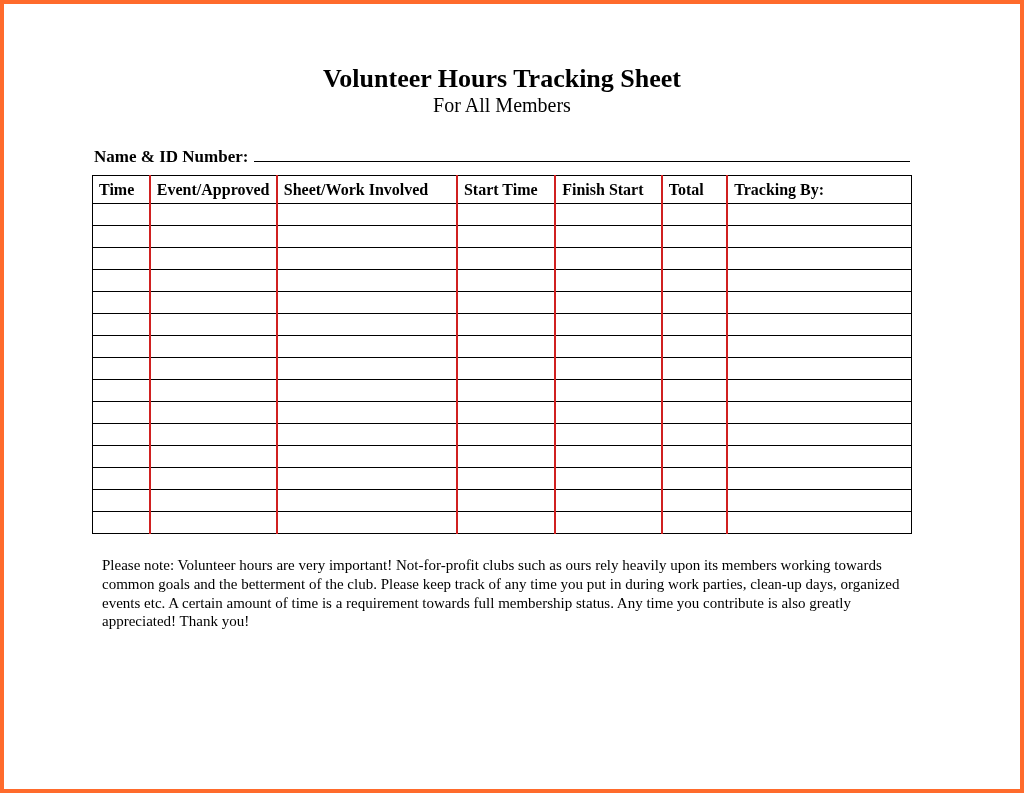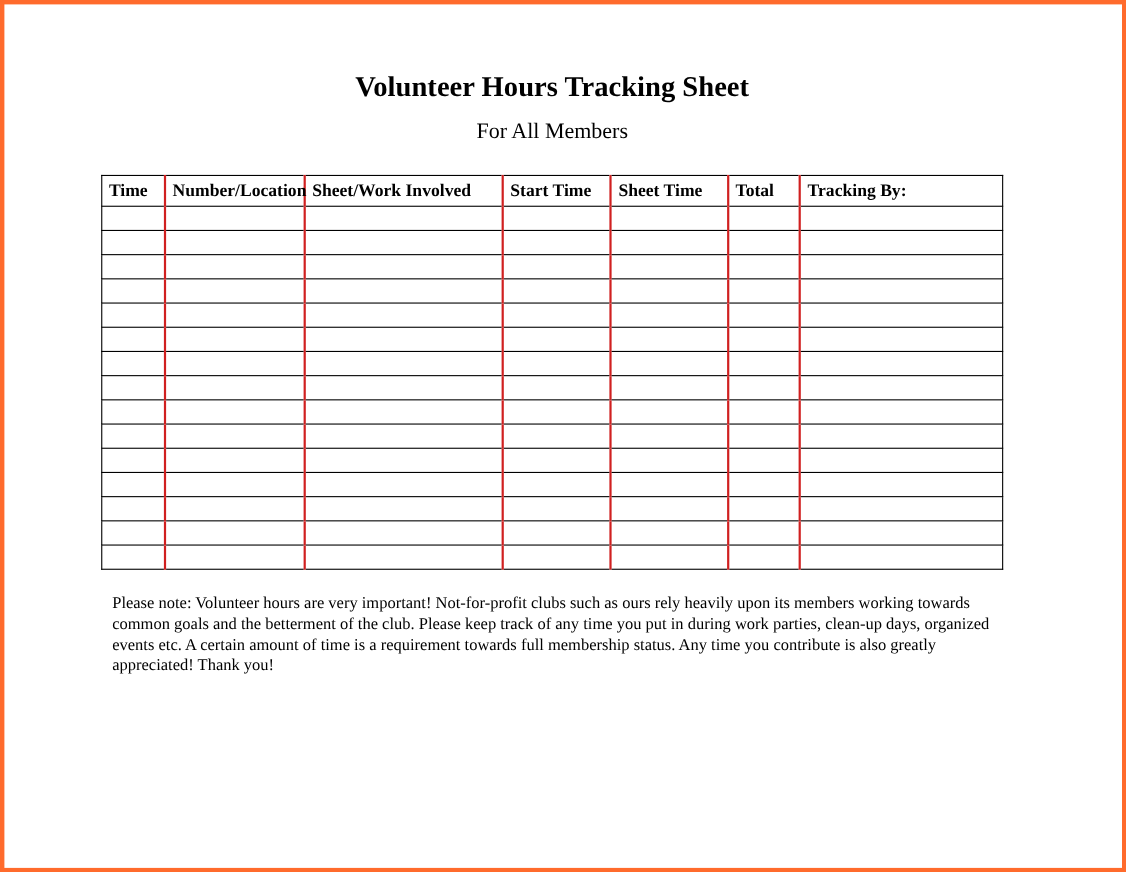--- a/index.html
+++ b/index.html
@@ -25,21 +25,21 @@
       text-align: center;
       margin-bottom: 28px;
     }
     .title {
       font-size: 26px;
       font-weight: bold;
     }
     .subtitle {
       font-size: 20px;
       font-weight: normal;
-      margin-top: 14px;
+      margin-top: 0;
     }
     .name-line {
       margin: 0 50px 8px 50px;
       font-size: 17px;
       font-weight: bold;
       display: flex;
       align-items: baseline;
     }
     .name-label {
       white-space: nowrap;
@@ -99,39 +99,43 @@
 </head>
 <body>
 
 <div class="outer-frame">
 
   <div class="header">
     <div class="title">Volunteer Hours Tracking Sheet</div>
     <div class="subtitle">For All  Members</div>
   </div>
 
+  <div class="name-line">
+    <span class="name-label">Name &amp; ID Number:</span>
+    <span class="name-underline"></span>
+  </div>
 
   <div class="table-wrap">
     <table>
       <colgroup>
         <col class="col-date">
         <col class="col-event">
         <col class="col-duties">
         <col class="col-start">
         <col class="col-finish">
         <col class="col-total">
         <col class="col-approved">
       </colgroup>
       <thead>
         <tr>
           <th>Time</th>
-          <th>Number/Location</th>
+          <th>Event/Approved</th>
           <th>Sheet/Work Involved</th>
           <th>Start Time</th>
-          <th>Sheet Time</th>
+          <th>Finish Start</th>
           <th>Total</th>
           <th>Tracking By:</th>
         </tr>
       </thead>
       <tbody id="table-body">
       <tr>
             <td></td>
             <td></td>
             <td></td>
             <td></td>

